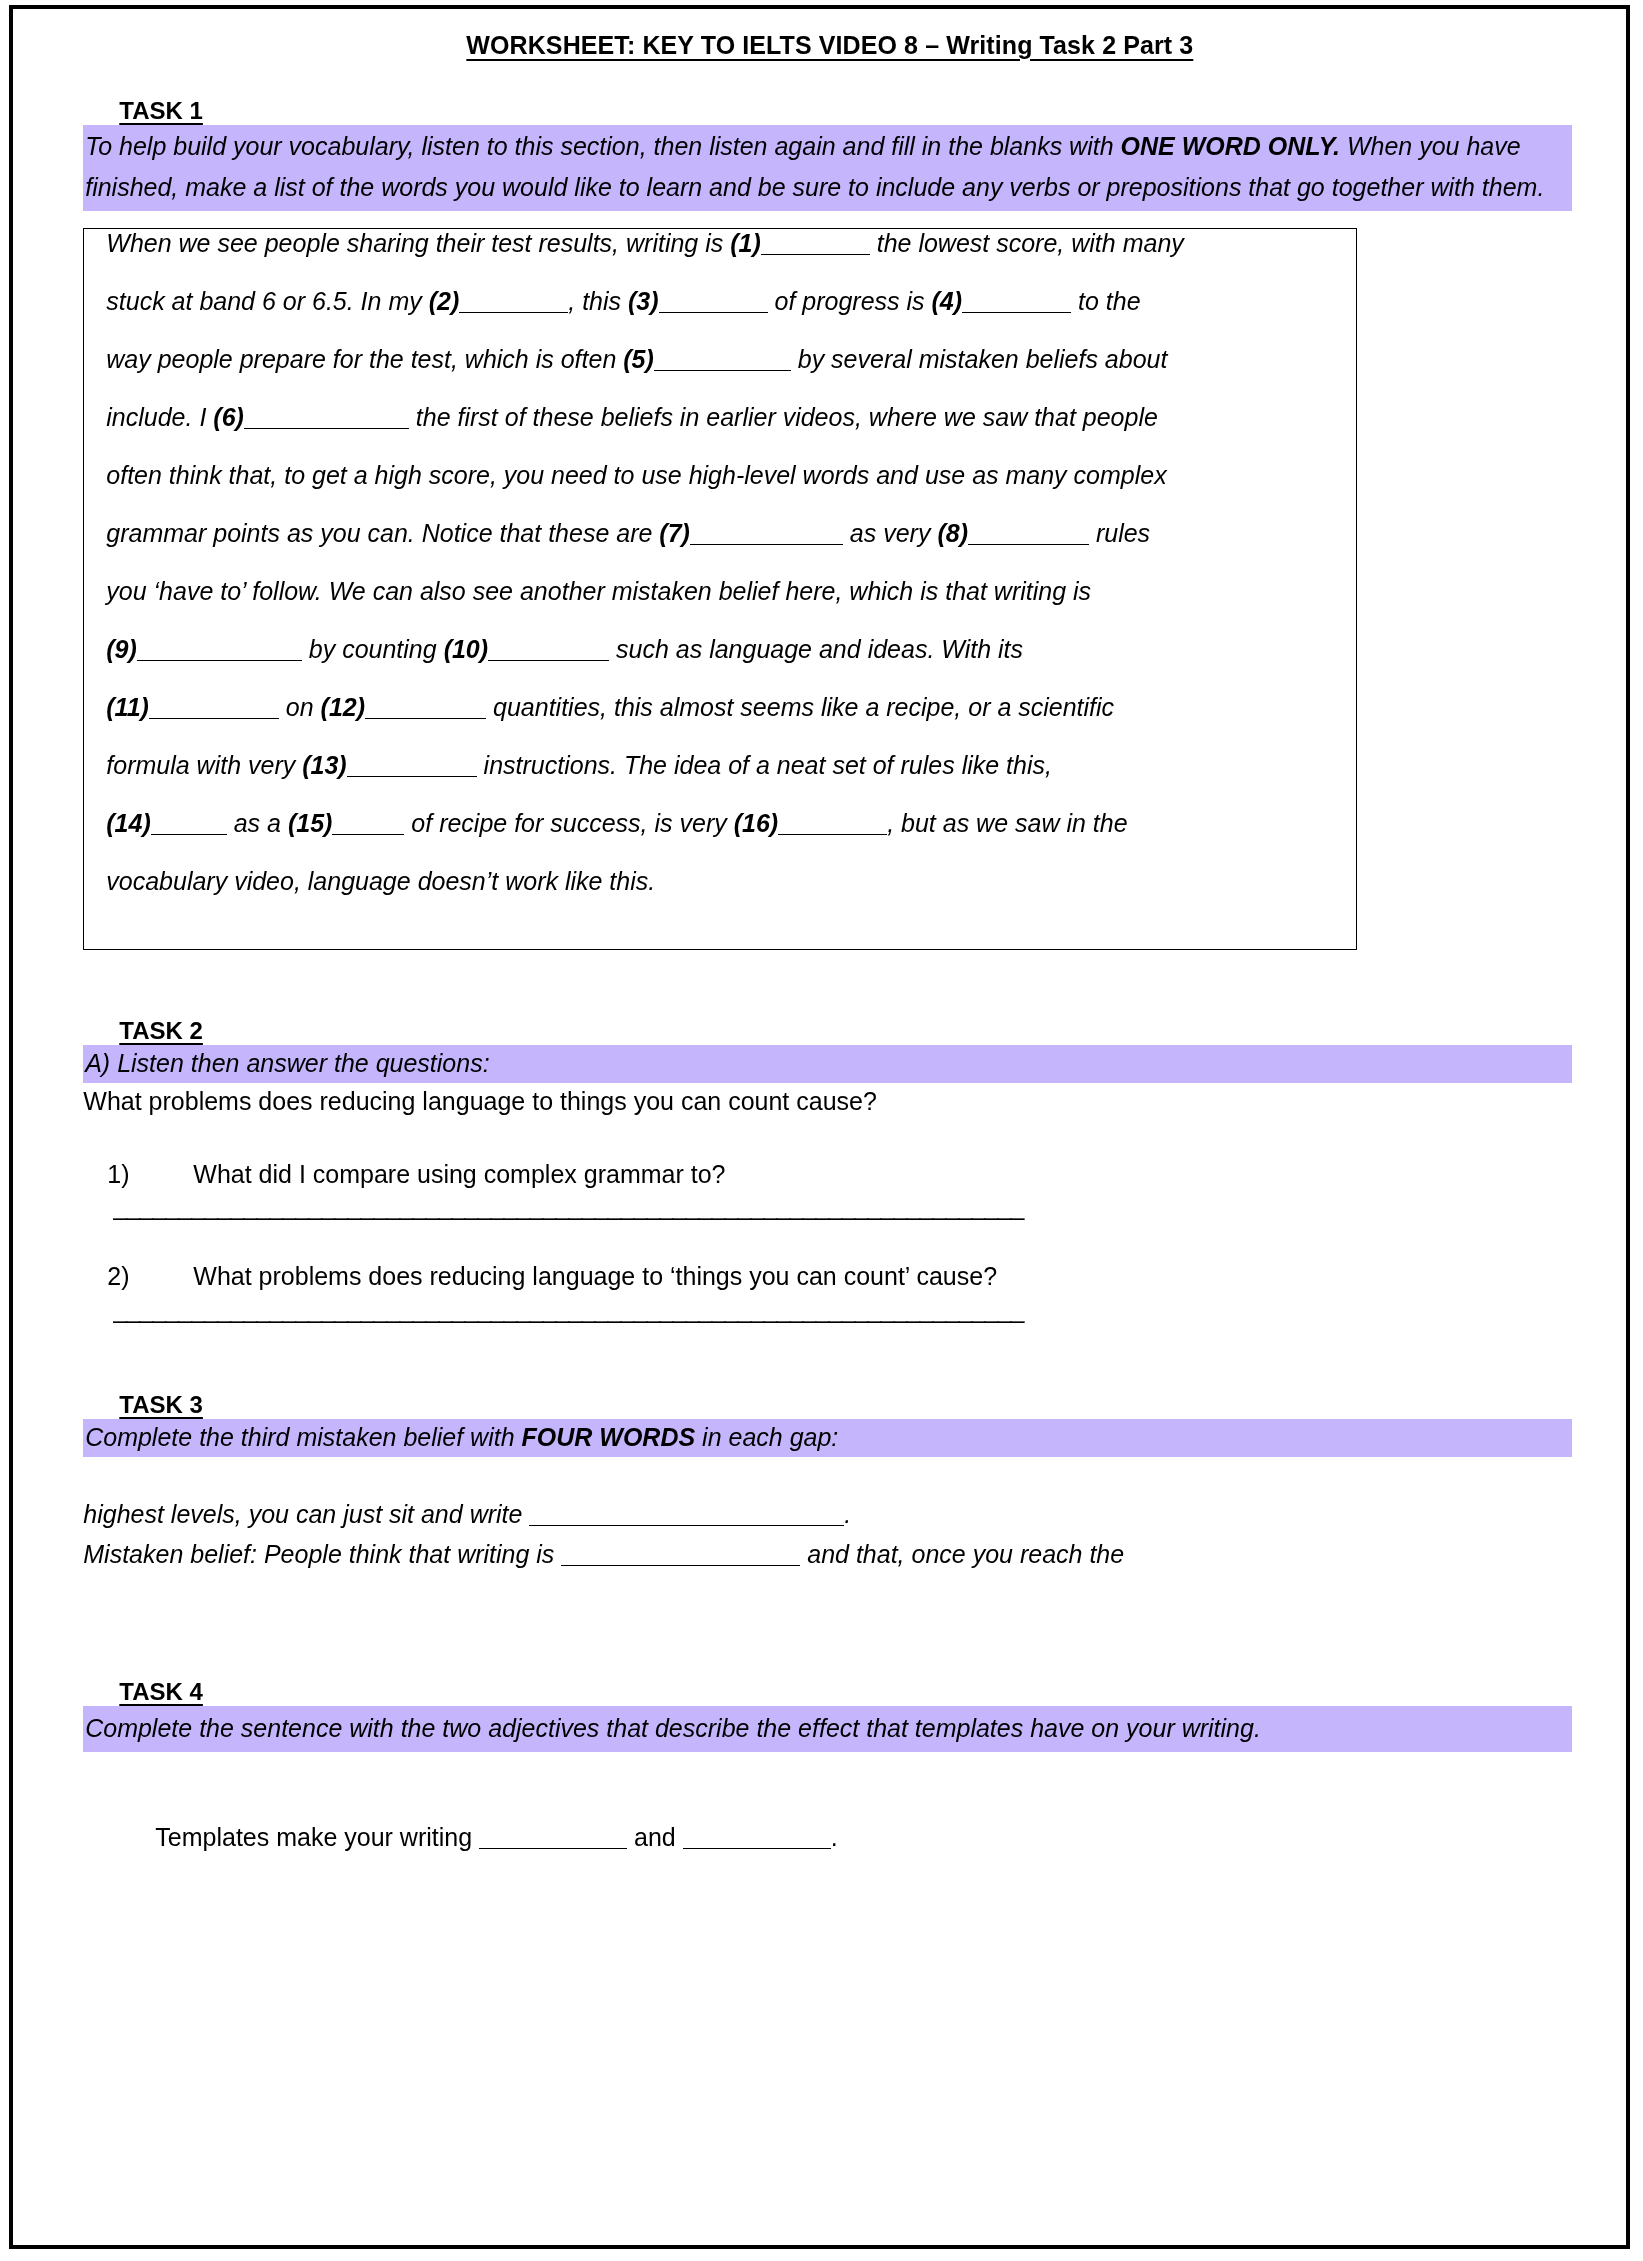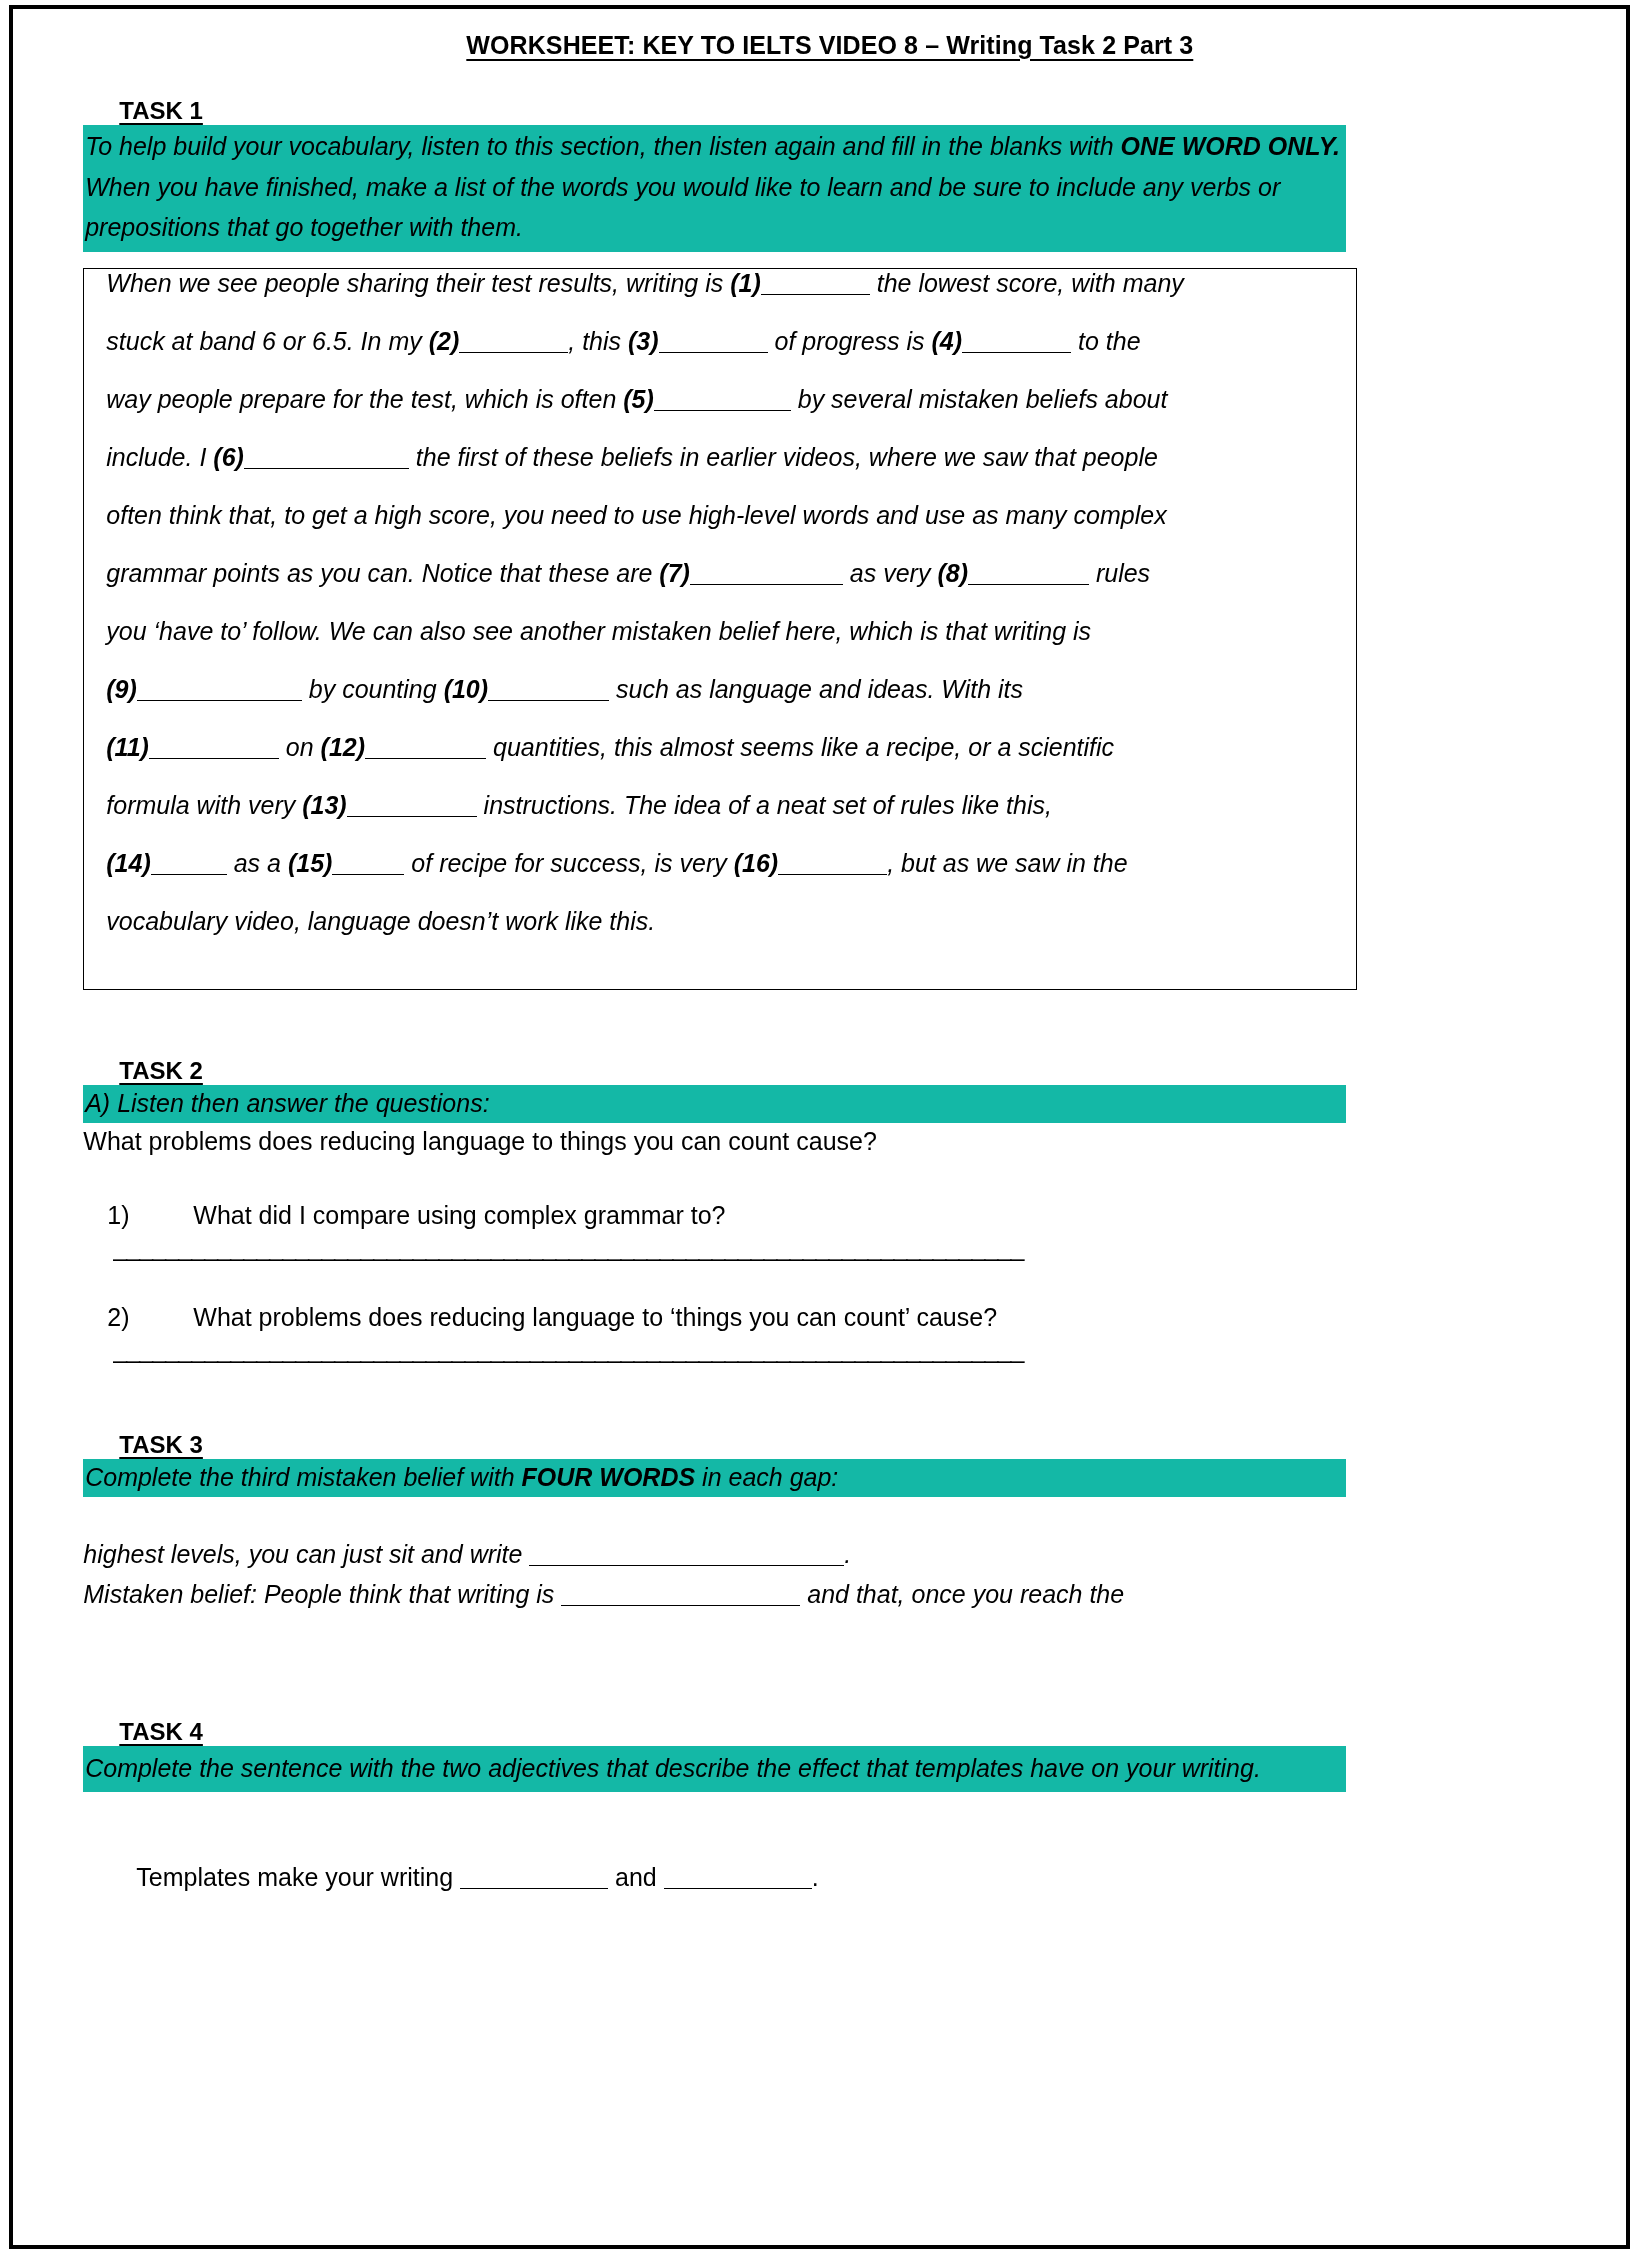--- a/index.html
+++ b/index.html
@@ -54,22 +54,22 @@
     font-weight: bold;
     font-size: 24px;
     text-decoration: underline;
     text-underline-offset: 3.7px;
     display: inline-block;
     margin-left: 36px;
   }
 
   
   .shaded {
-    background: #14b8a6;
-    width: 1263px;
+    background: #c4b5fd;
+    width: 1489px;
     box-sizing: border-box;
     font-style: italic;
     font-size: 25px;
     line-height: 1.62;
     padding: 1.9px 5.6px 3.7px 1.9px;
   }
   .shaded b { font-weight: bold; font-style: italic; }
 
   
   .passage-box {
@@ -203,20 +203,20 @@
 
     <div class="spacer-lg"></div>
     <div class="spacer-md"></div>
 
     <div>
       <div class="task-label">TASK 4</div>
       <div class="shaded" style="">Complete the sentence with the two adjectives that describe the effect that templates have on your writing.</div>
 
       <div class="spacer-lg"></div>
 
-      <div class="plain" style="margin-left:53px;">
+      <div class="plain" style="margin-left:72px;">
         <span>Templates make your writing </span><span class="gap" style="width:148px;"></span><span> and </span><span class="gap" style="width:148px;"></span><span>.</span>
       </div>
     </div>
 
   </div>
 </div>
 
 
 </body></html>

